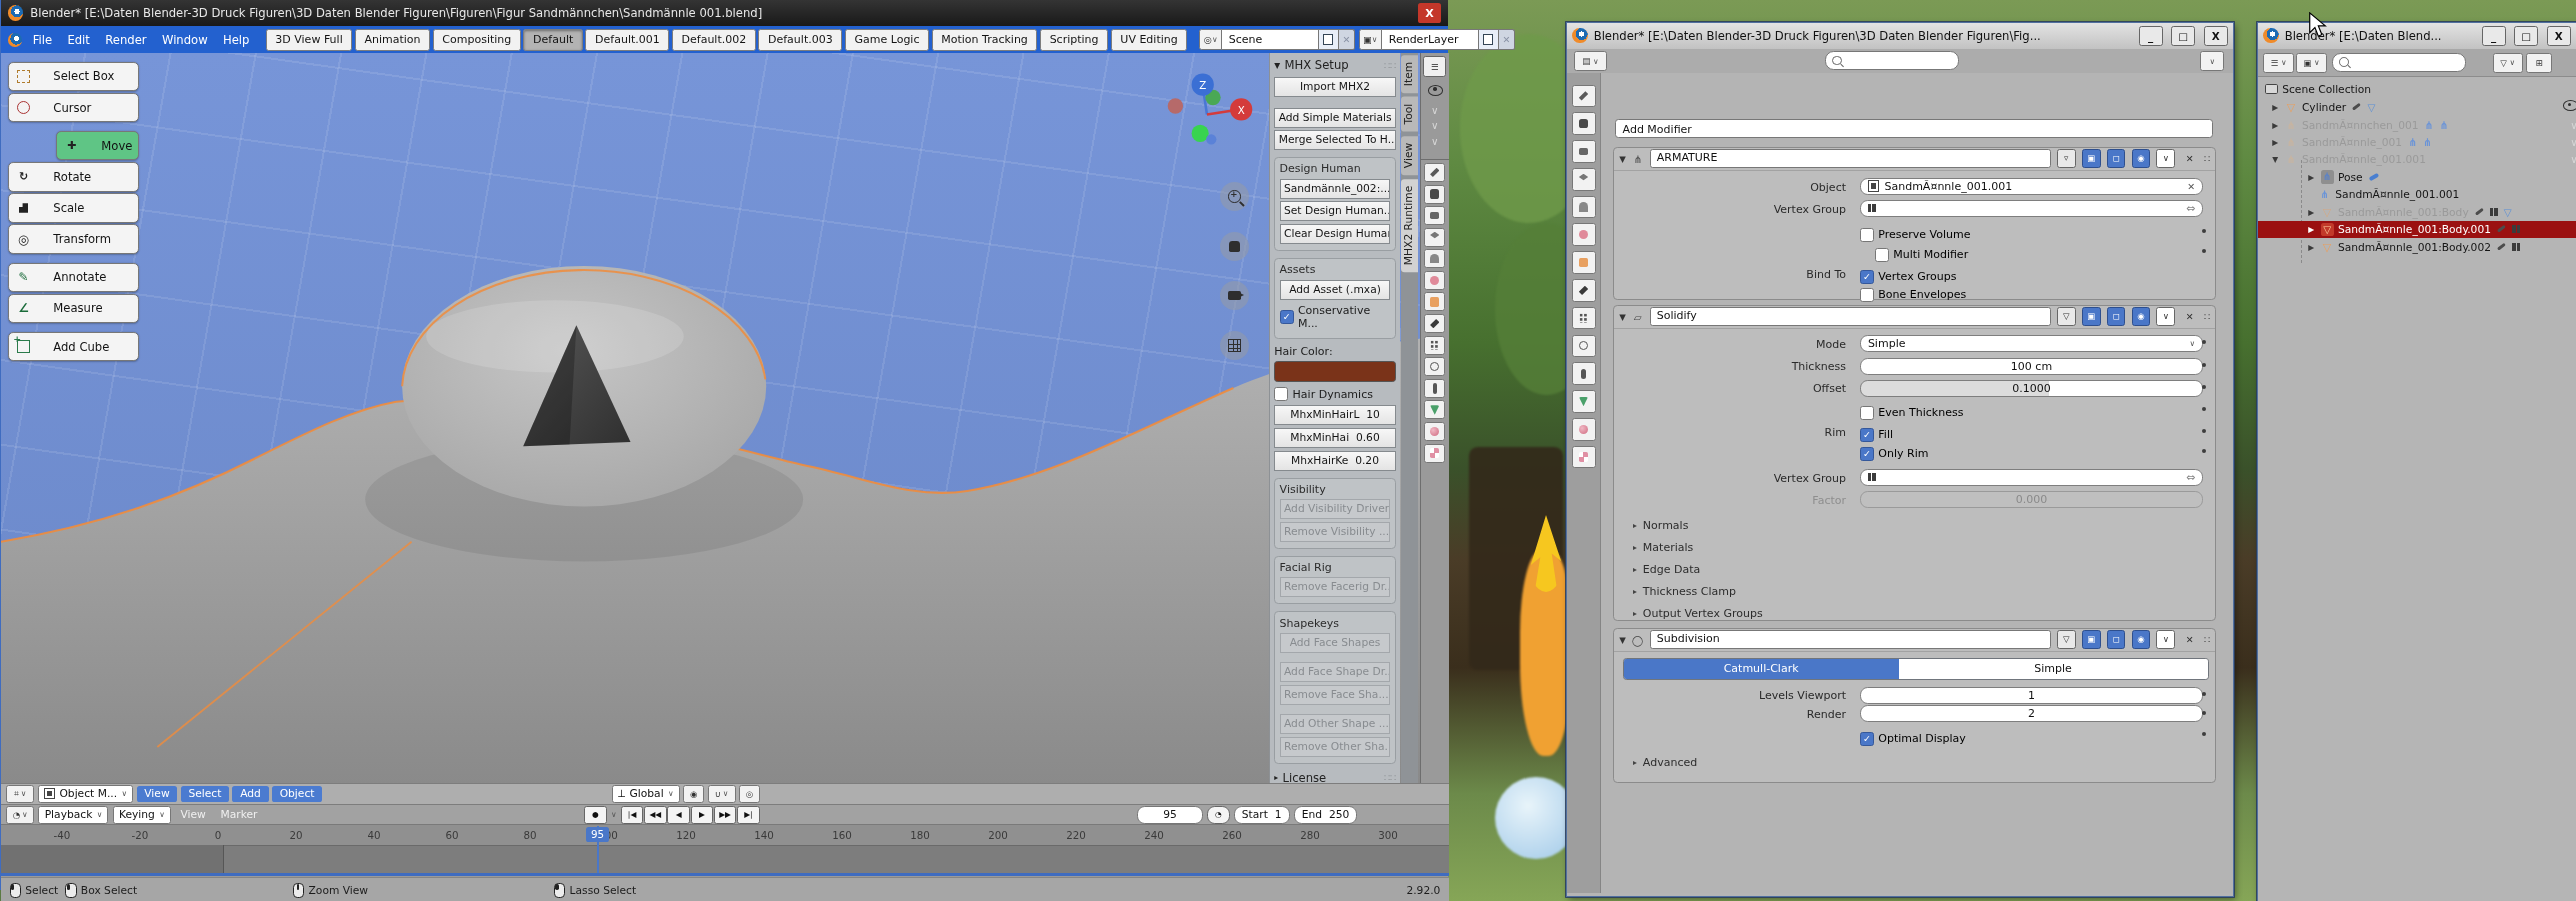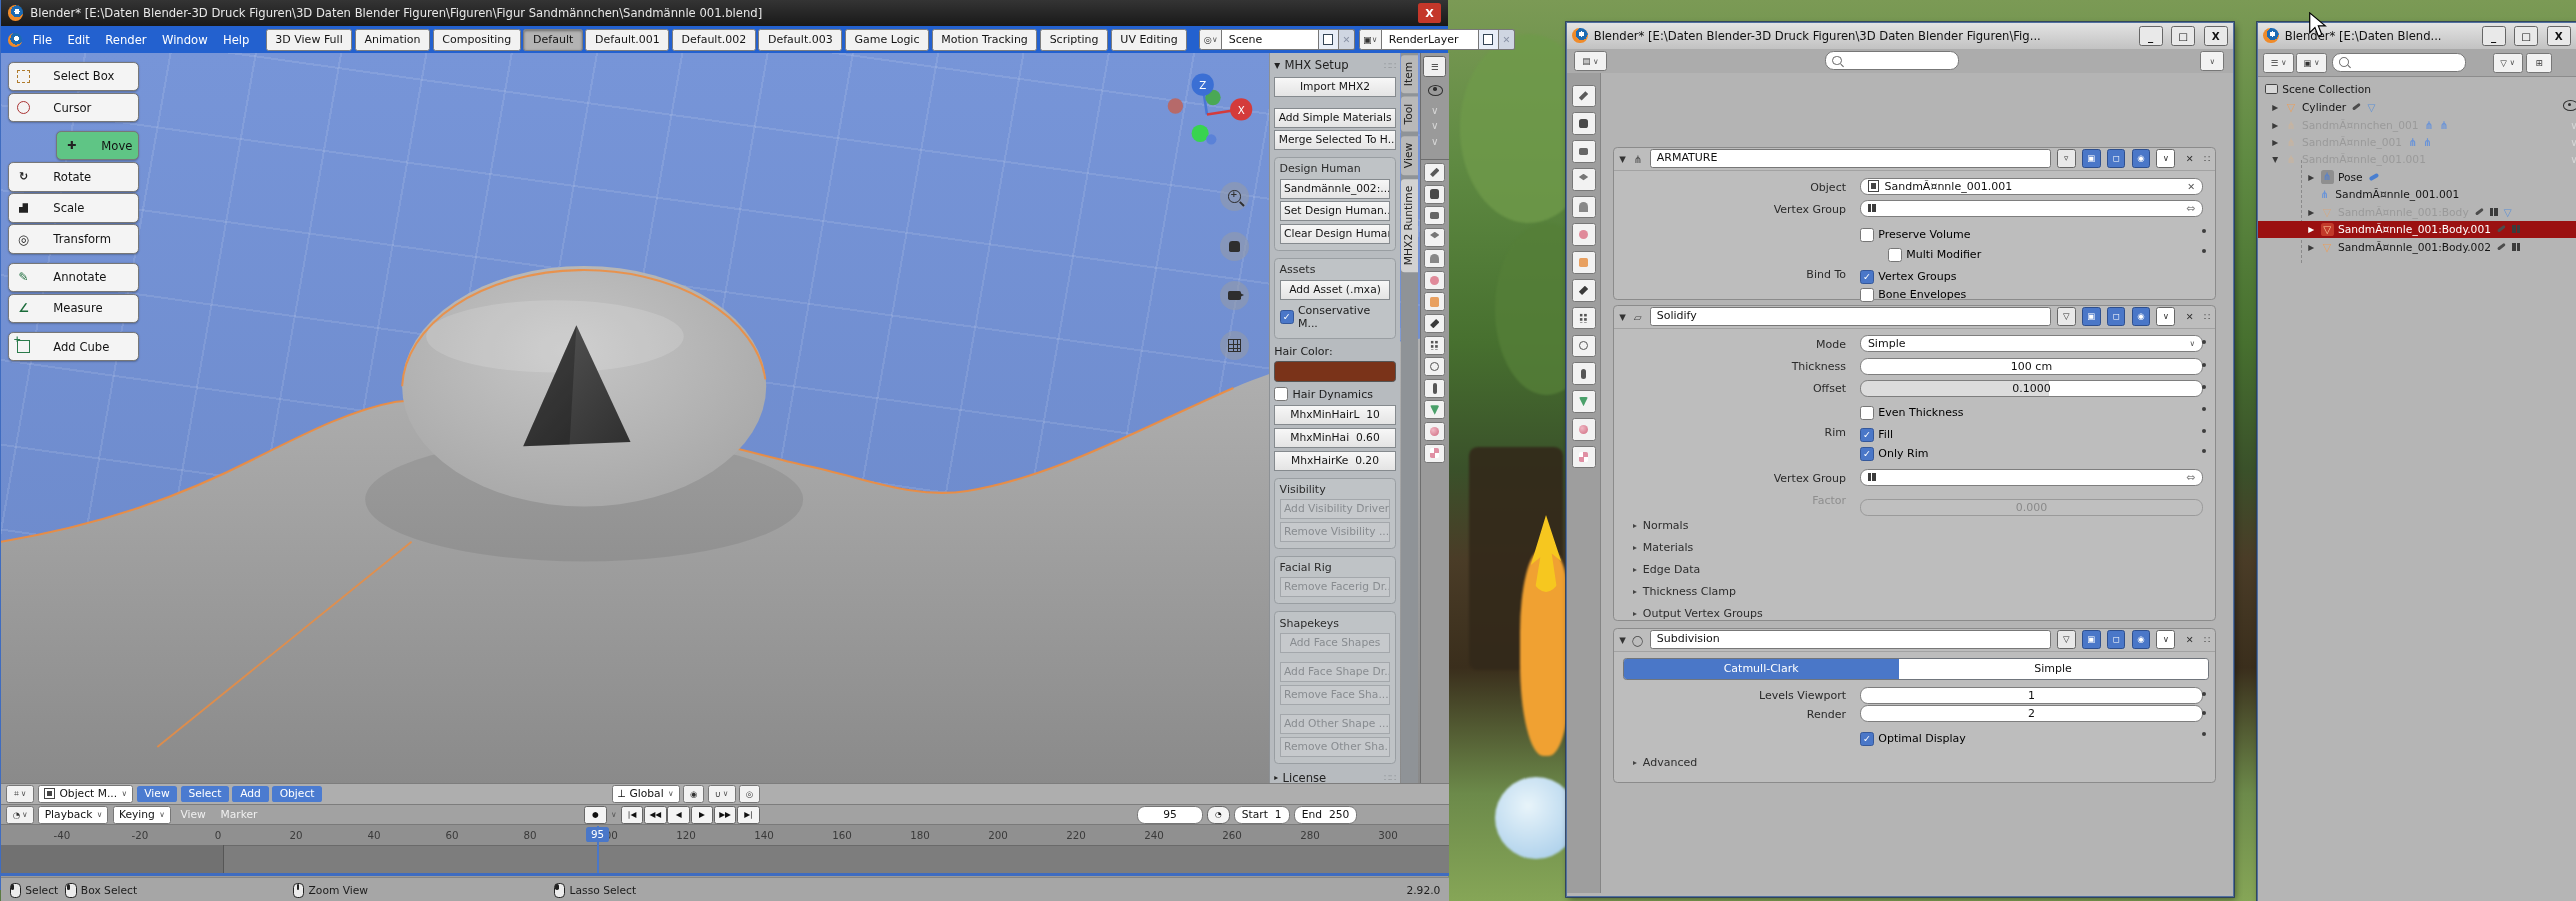--- a/index.html
+++ b/index.html
@@ -706,20 +706,21 @@
         <div class="pt-ic" style="width:22px;height:20.6px;margin:5.2px auto;">
           <span class="gshape g-material"></span>
         </div>
 
         <div class="pt-ic" style="width:22px;height:20.6px;margin:5.2px auto;">
           <span class="gshape g-texture"></span>
         </div>
       </div>
     <div class="p-main">
 
+      <div class="addmod">Add Modifier</div>
 
       <div class="panel" style="top:74px;height:153px;">
         <div class="ph">
           <span class="tri">▼</span>
           <span class="mic">⋔</span>
           <span class="namefld">ARMATURE</span>
           <span class="tgl">▿</span>
           <span class="tgl on">▣</span>
           <span class="tgl on">◻</span>
           <span class="tgl on">◉</span>
@@ -742,21 +743,21 @@
               <i></i>
               <i></i>
               <i></i>
             </span>
           <span style="margin-left:auto;color:#888;">⇔</span>
           </span>
         <span class="cbrow" style="position:absolute;left:246px;top:76px;">
           <span class="cb"></span>
           <span style="font-size:11px;">Preserve Volume</span>
           </span>
-        <span class="cbrow" style="position:absolute;left:246px;top:96px;padding-left:28px;">
+        <span class="cbrow" style="position:absolute;left:233px;top:96px;padding-left:28px;">
           <span class="cb"></span>
           <span style="font-size:11px;">Multi Modifier</span>
           </span>
         <span class="rlab" style="left:17px;top:120px;">Bind To</span>
         <span class="cbrow" style="position:absolute;left:246px;top:118px;">
           <span class="cb on">✓</span>
           <span style="font-size:11px;">Vertex Groups</span>
           </span>
         <span class="cbrow" style="position:absolute;left:246px;top:136px;">
           <span class="cb"></span>
@@ -805,21 +806,21 @@
         <span class="fld" style="left:246px;top:163px;width:343px;">
           <span class="vg-ic">
               <i></i>
               <i></i>
               <i></i>
               <i></i>
             </span>
           <span style="margin-left:auto;color:#888;">⇔</span>
           </span>
         <span class="rlab dis" style="left:17px;top:188px;">Factor</span>
-        <span class="fld dis center" style="left:246px;top:185px;width:343px;margin-top:8px;">0.000</span>
+        <span class="fld dis center" style="left:246px;top:185px;width:343px;">0.000</span>
         <span>
           
         
             <span class="subrow" style="left:19px;top:calc(213px + 0 * 22px);">
               <span class="tri" style="font-size:7.7px;color:#444;">▸</span>
               <span>Normals</span>
             </span>
           
             <span class="subrow" style="left:19px;top:calc(213px + 1 * 22px);">
               <span class="tri" style="font-size:7.7px;color:#444;">▸</span>

